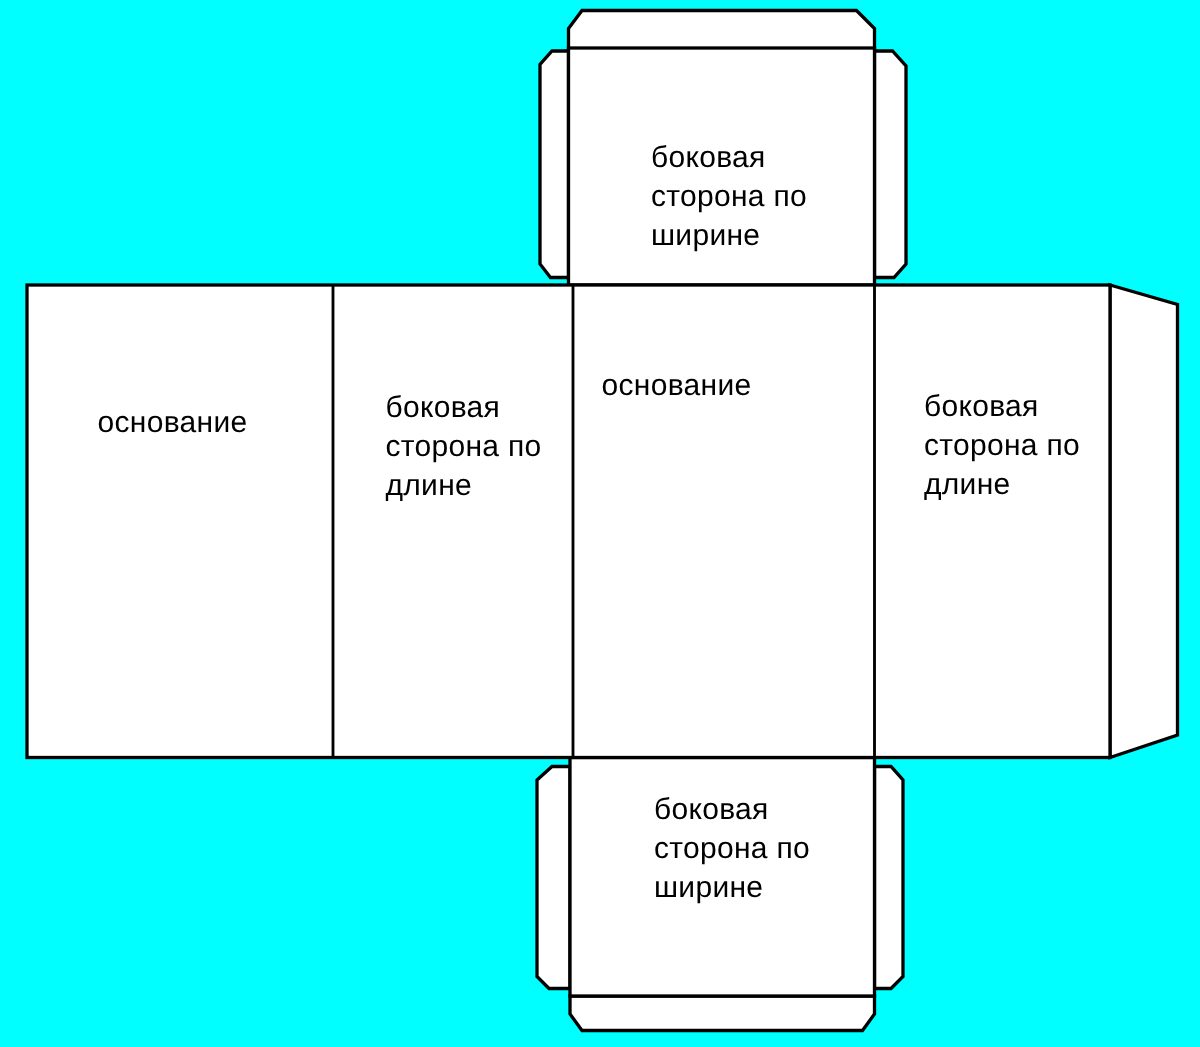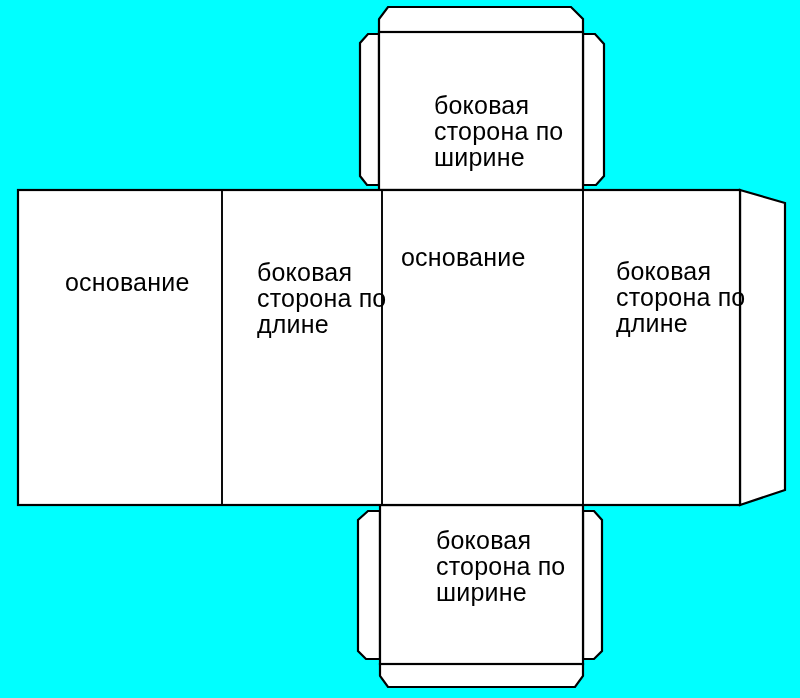--- a/index.html
+++ b/index.html
@@ -26,21 +26,21 @@
     stroke: var(--color-outline, #000000);
     stroke-width: 2.2;
     stroke-linejoin: miter;
   }
   .foldline {
     stroke: var(--color-outline, #000000);
     stroke-width: 1.9;
   }
   .label {
     position: absolute;
-    font-size: 25px;
+    font-size: 20px;
     line-height: 26px;
     color: var(--color-label-text, #000000);
     white-space: nowrap;
     letter-spacing: 0.2px;
   }
 </style>
 </head>
 <body>
 
 <div class="stage">

